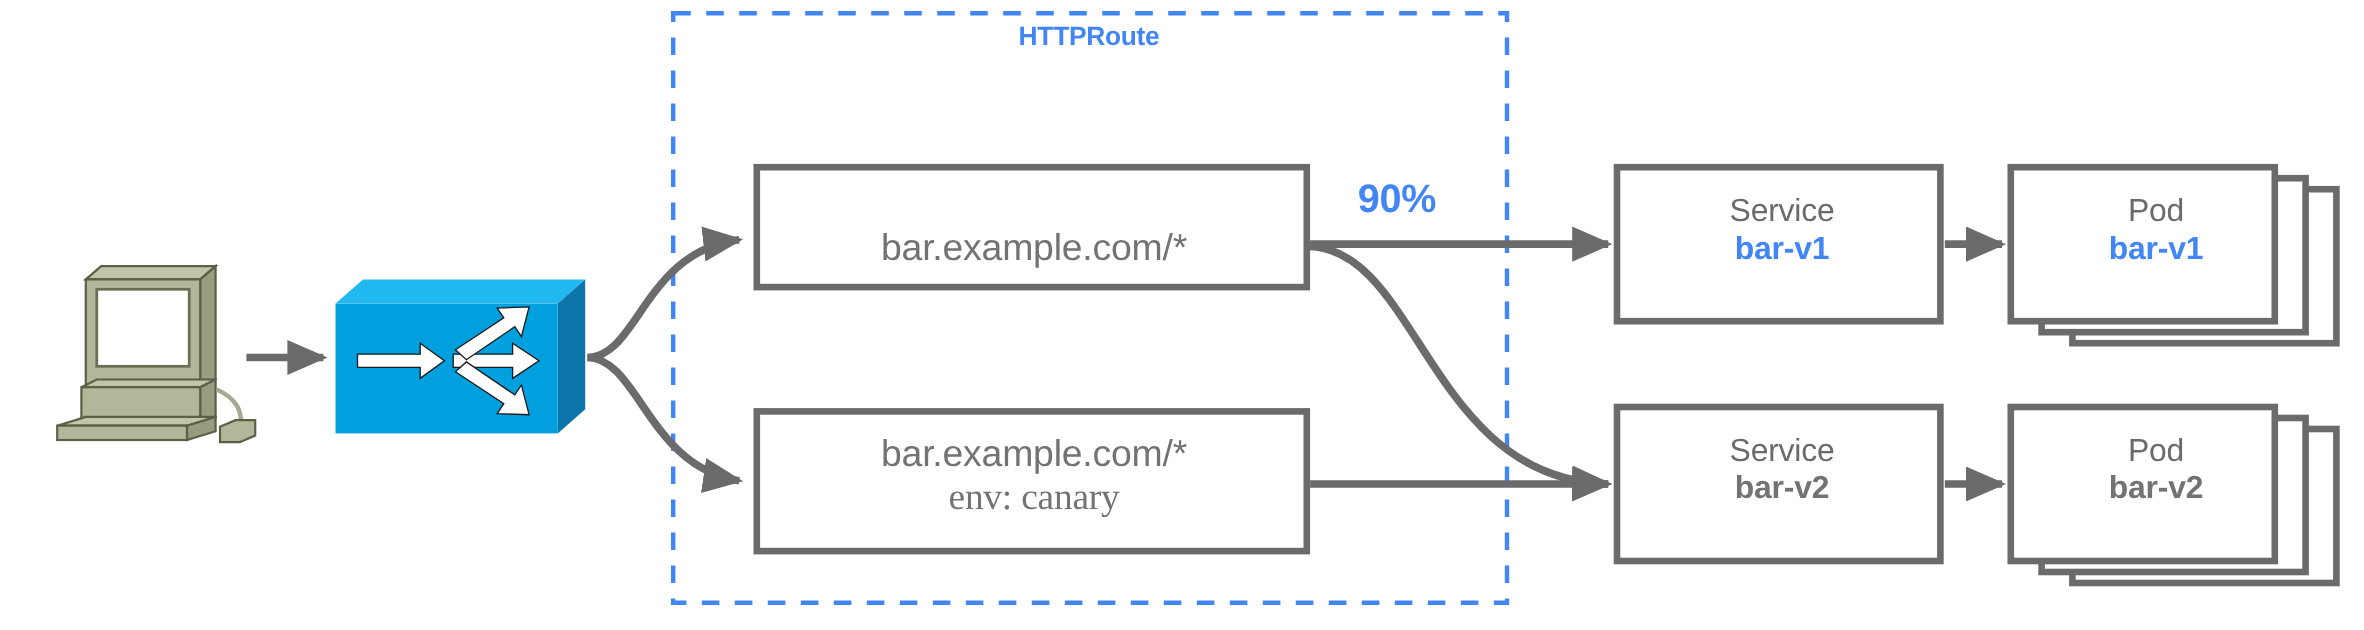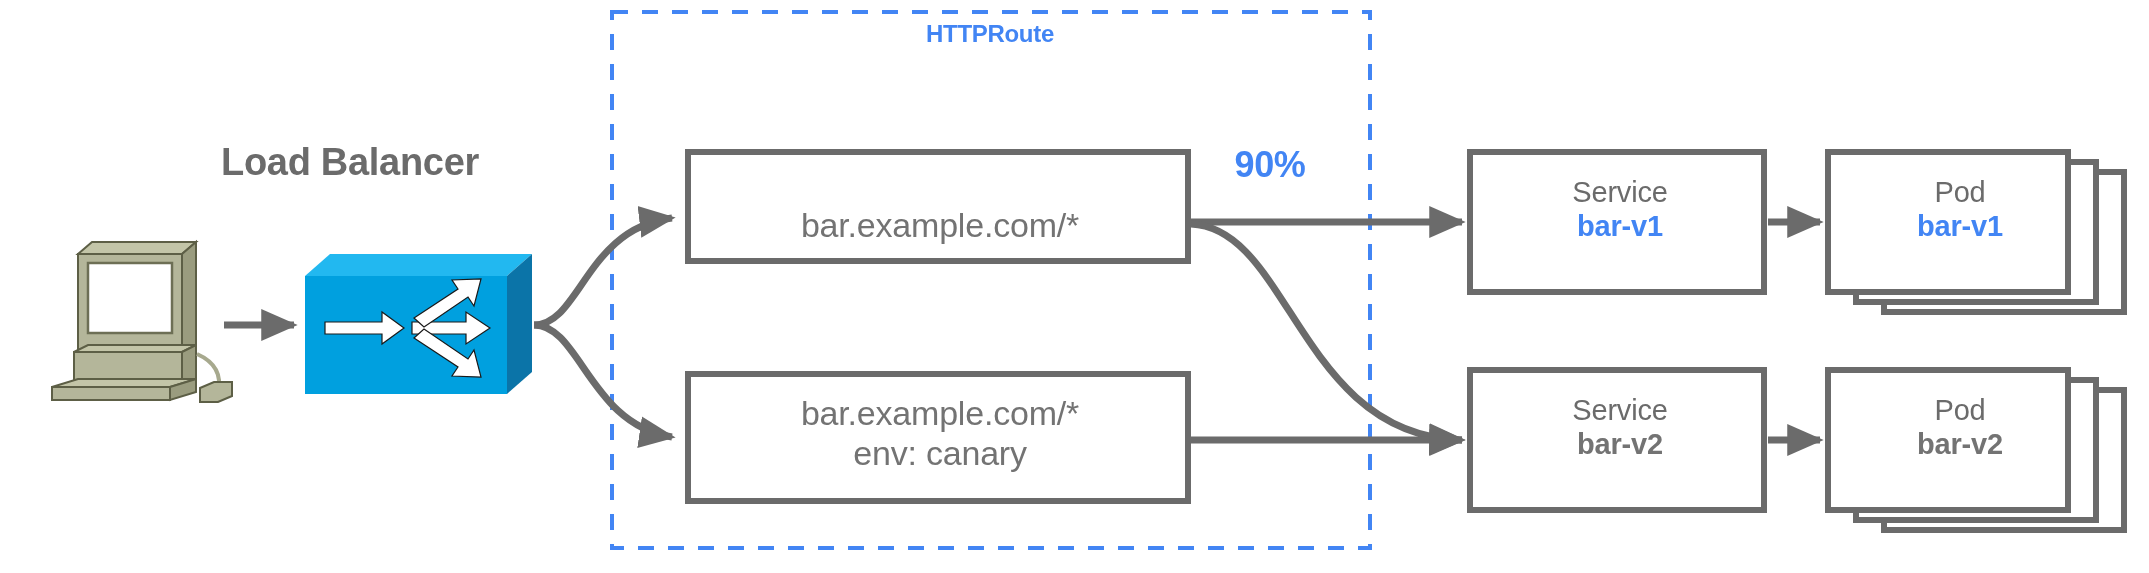--- a/index.html
+++ b/index.html
@@ -67,29 +67,29 @@
   #route-group-title .l2 { display: block; }
 
   
   .rule-text {
     font-size: 34px;
     color: #737373;
     letter-spacing: -0.2px;
   }
   #rule-1-text { left: 690px; top: 205px; width: 500px; }
   #rule-2-text { left: 690px; top: 393px; width: 500px; }
-  #rule-2-text .l2 { display: block; }
+  #rule-2-text .l2 { display: block; font-family: Liberation Serif, serif; }
 
   
   .weight {
     font-size: 36px;
     font-weight: bold;
     letter-spacing: -0.3px;
   }
-  #weight-90 { left: 1200px; top: 144px; width: 140px; color: #4285f4; }
+  #weight-90 { left: 1200px; top: 160px; width: 140px; color: #4285f4; }
   #weight-10 { left: 1200px; top: 290px; width: 140px; color: #34a853; }
 
   
   .node-text { font-size: 29px; letter-spacing: -0.2px; }
   .node-text .kind { color: #6b6b6b; display: block; }
   .node-text .name { font-weight: bold; display: block; text-align: center; }
   .name.blue  { color: #4285f4; }
   .name.green { color: #737373; }
 
   #svc-v1-text { left: 1470px; top: 175px; width: 300px; }
@@ -183,21 +183,20 @@
 
     <g>
       <rect x="1884" y="390" width="240" height="140" fill="#ffffff" stroke="#6b6b6b" stroke-width="6"></rect>
       <rect x="1856" y="380" width="240" height="140" fill="#ffffff" stroke="#6b6b6b" stroke-width="6"></rect>
       <rect x="1828" y="370" width="240" height="140" fill="#ffffff" stroke="#6b6b6b" stroke-width="6"></rect>
     </g>
   </svg>
 
   <div class="layer">
 
-    <div class="txt" id="lb-caption">Load Balancer</div>
 
     <div class="txt" id="route-group-title">
       <span>HTTPRoute</span>
     </div>
 
     <div class="txt rule-text" id="rule-1-text">
       <span>bar.example.com/*</span>
     </div>
 
     <div class="txt rule-text" id="rule-2-text">

